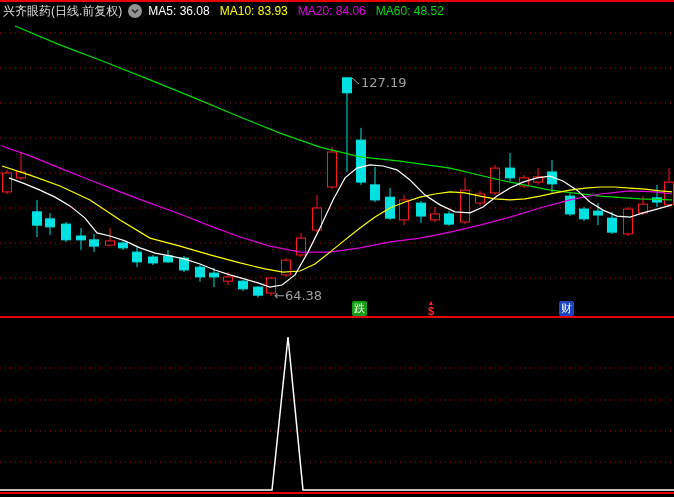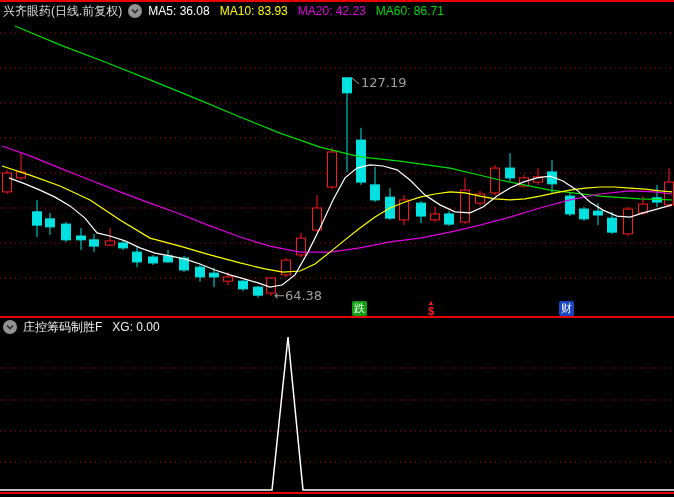--- a/index.html
+++ b/index.html
@@ -27,21 +27,21 @@
 
   <div class="hline" style="top:0;height:2px;"></div>
 
   <div class="hdr" style="top:3px;left:3px;">
     <span class="title">兴齐眼药(日线.前复权)</span>
     <span class="chev">
       <svg width="10" height="10" viewBox="0 0 10 10">
         <polyline points="2,3.5 5,6.5 8,3.5" fill="none" stroke="#2a2a2a" stroke-width="1.6"></polyline>
       </svg>
     </span>
-    <span class="ma-wrap" id="ma-labels"><span style="color: rgb(255, 255, 255);">MA5: 36.08</span><span style="color: rgb(255, 255, 0); margin-top: 32px;">MA10: 83.93</span><span style="color: rgb(225, 0, 225);">MA20: 42.23</span><span style="color: rgb(0, 221, 0);">MA60: 86.71</span></span>
+    <span class="ma-wrap" id="ma-labels"><span style="color: rgb(255, 255, 255);">MA5: 36.08</span><span style="color: rgb(255, 255, 0); margin-top: 32px;">MA10: 83.93</span><span style="color: rgb(225, 0, 225);">MA20: 84.06</span><span style="color: rgb(0, 221, 0);">MA60: 48.52</span></span>
   </div>
 
   <svg id="main-plot" class="plot" style="top:0;" width="674" height="318">
       <line x1="0" x2="674" y1="33" y2="33" stroke="#d40000" stroke-width="1" stroke-dasharray="1 4"></line>
       <line x1="0" x2="674" y1="68" y2="68" stroke="#d40000" stroke-width="1" stroke-dasharray="1 4"></line>
       <line x1="0" x2="674" y1="103" y2="103" stroke="#d40000" stroke-width="1" stroke-dasharray="1 4"></line>
       <line x1="0" x2="674" y1="138" y2="138" stroke="#d40000" stroke-width="1" stroke-dasharray="1 4"></line>
       <line x1="0" x2="674" y1="173" y2="173" stroke="#d40000" stroke-width="1" stroke-dasharray="1 4"></line>
       <line x1="0" x2="674" y1="208" y2="208" stroke="#d40000" stroke-width="1" stroke-dasharray="1 4"></line>
       <line x1="0" x2="674" y1="243" y2="243" stroke="#d40000" stroke-width="1" stroke-dasharray="1 4"></line>
@@ -151,29 +151,20 @@
       <div class="badge" style="left: 352px; background: rgb(18, 160, 18); color: rgb(255, 255, 255);">跌</div>
       <div class="dollar" style="left: 424px; color: rgb(255, 34, 34);">
         <span class="arr">▲</span>
         <span class="ds">$</span>
       </div>
       <div class="badge" style="left: 559px; background: rgb(27, 70, 194); color: rgb(255, 255, 255);">财</div>
     </div>
 
   <div class="hline" style="top:316px;height:2px;"></div>
 
-  <div class="hdr" style="top:319px;left:3px;">
-    <span class="chev" style="margin-left:0;">
-      <svg width="10" height="10" viewBox="0 0 10 10">
-        <polyline points="2,3.5 5,6.5 8,3.5" fill="none" stroke="#2a2a2a" stroke-width="1.6"></polyline>
-      </svg>
-    </span>
-    <span style="color:#f2f2f2;">庄控筹码制胜F</span>
-    <span class="sub-val">XG: 0.00</span>
-  </div>
 
   <svg id="sub-plot" class="plot" style="top:318px;" width="674" height="179">
       <line x1="0" x2="674" y1="50" y2="50" stroke="#d40000" stroke-width="1" stroke-dasharray="1 4"></line>
       <line x1="0" x2="674" y1="82" y2="82" stroke="#d40000" stroke-width="1" stroke-dasharray="1 4"></line>
       <line x1="0" x2="674" y1="113" y2="113" stroke="#d40000" stroke-width="1" stroke-dasharray="1 4"></line>
       <line x1="0" x2="674" y1="144" y2="144" stroke="#d40000" stroke-width="1" stroke-dasharray="1 4"></line>
       <polyline points="0,172 272,172 288,19 303,172 674,172" fill="none" stroke="#ffffff" stroke-width="1.5"></polyline>
     </svg>
 
   <div class="hline" style="top:492px;height:2px;"></div>

